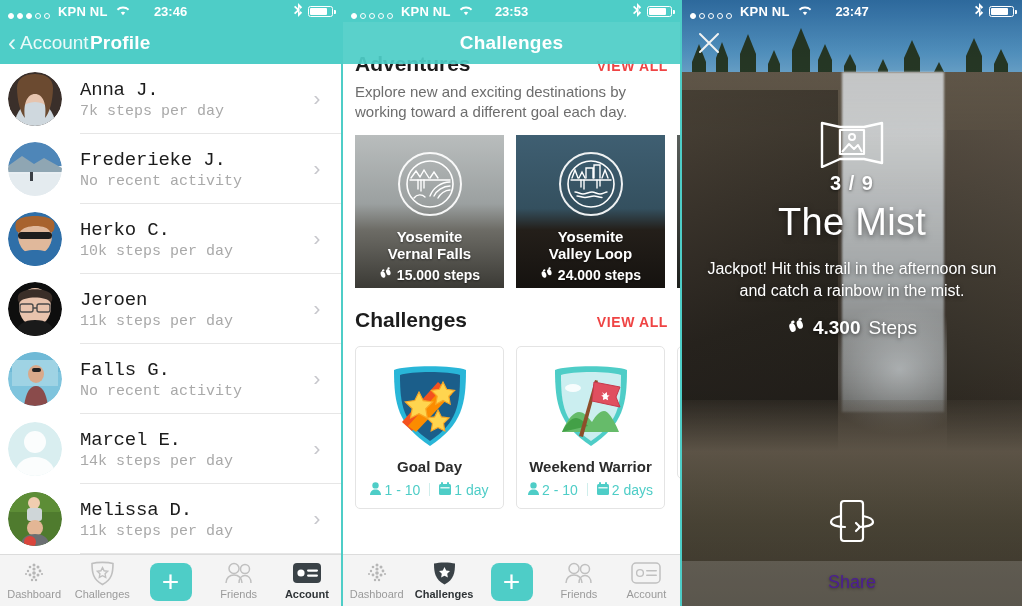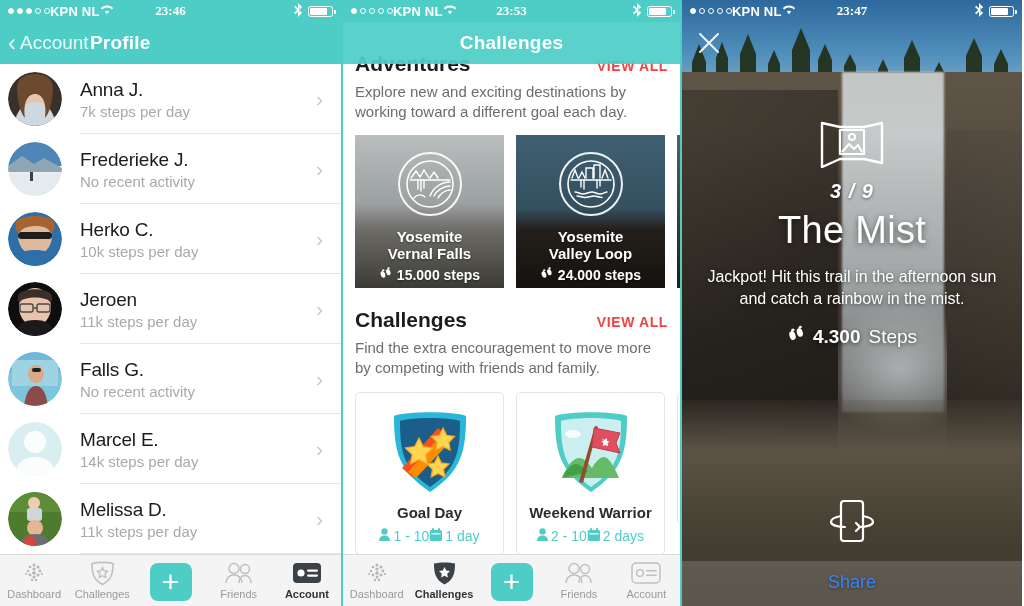--- a/index.html
+++ b/index.html
@@ -16,22 +16,22 @@
   .screen.right  { width: 340px; }
 
   
   .statusbar {
     height: 22px; display: flex; align-items: center;
     padding: 0 8px; font-size: 13px; font-weight: bold; color: #fff;
     position: relative; z-index: 40;
   }
   .statusbar.teal { background: #4ecdc7; }
   .statusbar.transparent { background: transparent; position: absolute; top:0; left:0; right:0; }
-  .sb-left { display: flex; align-items: center; gap: 0; flex: 1; }
-  .sb-center { position: absolute; left: 0; right: 0; text-align: center; font-size: 13px; font-weight: bold; pointer-events: none; font-family: Liberation Serif, serif; }
+  .sb-left { display: flex; align-items: flex-end; gap: 8px; flex: 1; }
+  .sb-center { position: absolute; left: 0; right: 0; text-align: center; font-size: 13px; font-weight: bold; pointer-events: none; }
   .sb-right { display: flex; align-items: center; gap: 5px; justify-content: flex-end; flex: 1; z-index: 2; }
   .dots { display: flex; gap: 3px; align-items: center; }
   .dot { width: 6px; height: 6px; border-radius: 50%; border: 1px solid #fff; }
   .dot.on { background: #fff; }
   .carrier { font-size: 13px; font-weight: bold; letter-spacing: .2px; }
   .wifi { font-size: 12px; }
   .bt { font-size: 13px; }
   .battery { width: 25px; height: 11px; border: 1.5px solid #fff; border-radius: 2.5px; position: relative; }
   .battery::after { content:""; position:absolute; right:-4px; top:3px; width:2px; height:4px; background:#fff; border-radius:0 1px 1px 0; }
   .battery .fill { position:absolute; left:1px; top:1px; bottom:1px; width:17px; background:#fff; border-radius:1px; }
@@ -42,21 +42,21 @@
     position: relative; z-index: 30;
   }
   .navbar.translucent { background: rgba(78,205,199,0.93); }
   .nav-back { display:flex; align-items:center; gap:4px; padding-left:8px; font-size:19px; color:#eafaf9; }
   .chev-left { font-size: 24px; line-height:1; font-weight: 300; }
   .nav-title { position:absolute; left:0; right:0; text-align:center; font-size:19px; font-weight:bold; letter-spacing:.2px; pointer-events:none;}
   .nav-title.offset { left: 90px; right: auto; text-align:left; }
 
   
   .friends-list { position:absolute; top:64px; left:0; right:0; bottom:52px; background:#fff; }
-  .friend-row { display:flex; align-items:center; height:70px; padding-left:8px; position:relative; }
+  .friend-row { display:flex; align-items:center; height:70px; padding-left:8px; position:relative;font-family:Liberation Mono, monospace; }
   .friend-row + .friend-row::before,
   .friend-row::after { content:""; }
   .friend-row::after {
     content:""; position:absolute; left:80px; right:0; bottom:0; height:1px; background:#e6e6e6;
   }
   .avatar { width:54px; height:54px; border-radius:50%; flex:none; overflow:hidden; position:relative; }
   .f-text { margin-left:18px; flex:1; }
   .f-name { font-size:19px; color:#1c1c1c; font-weight:400; letter-spacing:-.2px; }
   .f-sub { font-size:15px; color:#a9a9a9; margin-top:2px; }
   .chev-right { color:#c7c7cc; font-size:21px; font-weight:300; padding-right:18px; }
@@ -98,21 +98,21 @@
   .bg-valley { background:linear-gradient(180deg,#3f5f72 0%,#34505f 48%,#241f1a 62%,#15120f 100%); }
   .bg-third  { background:linear-gradient(180deg,#5a5f5c 0%,#3a3d39 55%,#1d1f1c 100%); }
 
   .chal-carousel { display:flex; gap:12px; padding:14px 0 0 12px; }
   .chal-card {
     width:149px; flex:none; background:#fff; border:1px solid #e4e4e4; border-radius:5px;
     display:flex; flex-direction:column; align-items:center; padding:13px 0 10px 0;justify-content:center;
   }
   .badge { width:84px; height:88px; }
   .chal-name { font-size:15px; font-weight:bold; color:#2b2b2b; margin-top:10px; }
-  .chal-meta { display:flex; align-items:center; gap:0; margin-top:7px; font-size:14px; color:#4ecdc7; }
+  .chal-meta { display:flex; align-items:center; gap:9px; margin-top:7px; font-size:14px; color:#4ecdc7; }
   .chal-meta .sep { width:1px; height:13px; background:#cfeeec; }
   .chal-meta span.m { display:flex; align-items:center; gap:3px; }
 
   
   .detail { position:absolute; inset:0; overflow:hidden; }
   .detail-bg { position:absolute; inset:0; }
   .sky { position:absolute; top:0; left:0; right:0; height:95px; background:linear-gradient(180deg,#3a86c8 0%,#5ea8dd 55%,#8dc3e6 100%); }
   .trees { position:absolute; top:28px; left:0; right:0; height:70px; }
   .cliffbase { position:absolute; top:72px; left:0; right:0; bottom:0; background:linear-gradient(180deg,#6d6252 0%,#4a4238 25%,#3b342c 55%,#4a443a 80%,#5c5447 100%); }
   .fall { position:absolute; top:72px; left:47%; width:30%; bottom:32%; background:linear-gradient(180deg,rgba(235,238,240,.92),rgba(205,212,216,.80) 60%, rgba(168,176,180,.45)); filter:blur(1px); }
@@ -122,26 +122,26 @@
   .boulders { position:absolute; bottom:0; left:0; right:0; height:34%; background:linear-gradient(180deg,rgba(90,82,70,.2) 0%, #6b6152 25%, #57503f 60%, #4b4538 100%); }
   .rainbow { position:absolute; right:-4%; top:44%; width:42%; height:38%;
     background: conic-gradient(from 200deg at 100% 100%, rgba(255,90,90,.45) 0deg, rgba(255,200,80,.40) 7deg, rgba(120,220,140,.35) 14deg, rgba(110,180,235,.30) 21deg, rgba(255,255,255,0) 28deg);
     filter: blur(2px);
   }
   .vignette { position:absolute; inset:0; background:linear-gradient(180deg, rgba(0,0,0,.22) 0%, rgba(0,0,0,.06) 22%, rgba(0,0,0,.10) 60%, rgba(0,0,0,.22) 100%); }
 
   .close-x { position:absolute; top:30px; left:14px; width:26px; height:26px; z-index:10; }
   .detail-body { position:absolute; left:0; right:0; top:118px; text-align:center; color:#fff; z-index:10; padding:0 14px; }
   .pano-icon { display:flex; justify-content:center; }
-  .counter { font-size:20px; font-weight:bold; margin-top:12px; text-shadow:0 1px 3px rgba(0,0,0,.5); letter-spacing:1px;font-style:italic;}
+  .counter { font-size:20px; font-weight:bold; margin-top:4px; text-shadow:0 1px 3px rgba(0,0,0,.5); letter-spacing:1px;}
   .detail-title { font-size:38px; font-weight:300; margin-top:6px; text-shadow:0 2px 6px rgba(0,0,0,.55); letter-spacing:.3px;}
   .detail-desc { font-size:16px; line-height:1.35; margin-top:14px; text-shadow:0 1px 4px rgba(0,0,0,.6); }
-  .detail-steps { font-size:19px; margin-top:16px; display:flex; align-items:center; justify-content:center; gap:8px; text-shadow:0 1px 4px rgba(0,0,0,.6);}
+  .detail-steps { font-size:19px; margin-top:16px; display:flex; justify-content:center; gap:8px; text-shadow:0 1px 4px rgba(0,0,0,.6);}
   .detail-steps b { font-weight:bold; }
-  .share-wrap { position:absolute; left:0; right:0; bottom:0; z-index:10; color:#3b82f6; text-align:center; }
+  .share-wrap { position:absolute; left:0; right:0; bottom:0; z-index:10; color:#4c1d95; text-align:center; }
   .share-icon-wrap { display:flex; justify-content:center; padding-bottom:14px; }
   .share-bar { background:rgba(255,255,255,.16); padding:11px 0 13px 0; font-size:18px; text-shadow:0 1px 3px rgba(0,0,0,.45); }
 </style>
 </head>
 <body>
 
 <div class="screens">
 
   <div class="screen left">
 
@@ -486,21 +486,20 @@
           </div>
         </div>
 
         <div class="adv-card bg-third"></div>
       </div>
 
       <div class="sec-head" style="padding-top:20px;">
         <div class="sec-title">Challenges</div>
         <div class="view-all">VIEW ALL</div>
       </div>
-      <div class="sec-desc">Find the extra encouragement to move more by competing with friends and family.</div>
 
       <div class="chal-carousel">
 
         <div class="chal-card">
           <div class="badge">
             <svg width="84" height="88" viewBox="0 0 84 88">
               <path d="M6 10c12-5 60-5 72 0 0 34-4 55-36 76C10 65 6 44 6 10z" fill="#29b6d8"></path>
               <path d="M12 15c11-4 49-4 60 0 0 30-3 48-30 66C15 63 12 45 12 15z" fill="#1b5e8a"></path>
               <path d="M14 62L50 22l10 9-36 40z" fill="#f4511e"></path>
               <path d="M20 66L56 26l8 8-36 38z" fill="#fb8c00"></path>

